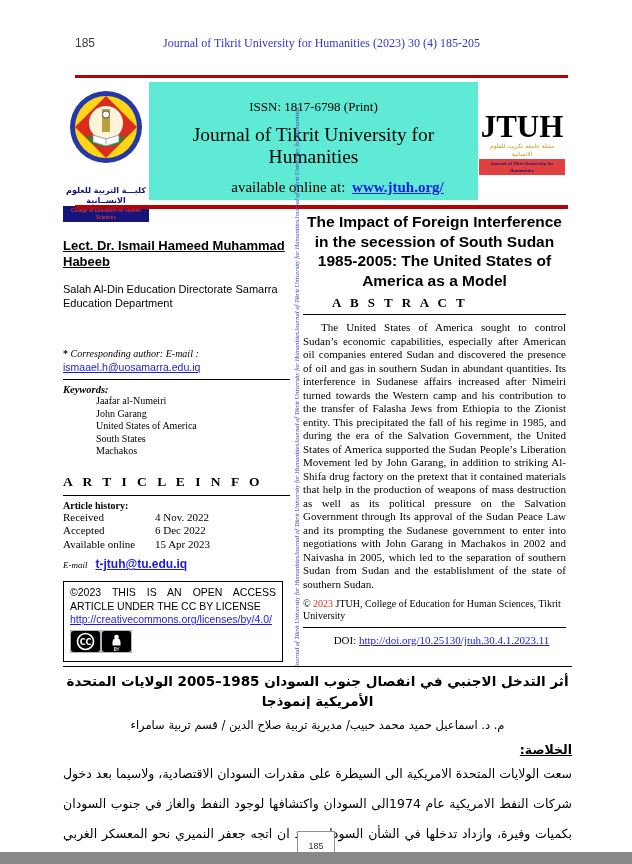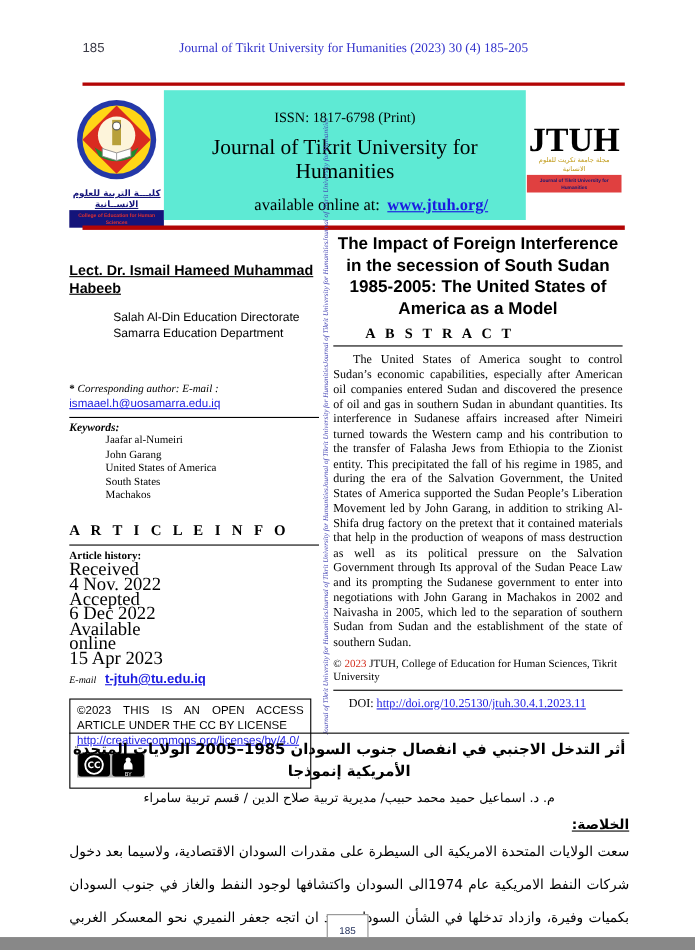--- a/index.html
+++ b/index.html
@@ -9,72 +9,72 @@
   
   .header-row { position:absolute; top:36px; left:75px; right:64px; }
   .hdr-pagenum { position:absolute; left:0; top:0; font:12px "Liberation Sans", sans-serif; color:#3a3a46; }
   .hdr-ref { text-align:center; font-size:12px; color:#3434cc; }
   .rule-red { position:absolute; left:75px; right:64px; height:3px; background:#b30505; }
   .rule-red.top { top:75px; }
   .rule-red.below-banner { top:205px; height:3.5px; }
 
   
   .uni-logo { position:absolute; left:63px; top:90px; width:86px; text-align:center; background:#fff; }
-  .uni-ar { font:bold 8px/10px "DejaVu Sans", sans-serif; color:#14147a; margin-top:2px;text-decoration:underline; }
+  .uni-ar { font:bold 8px/10px "DejaVu Sans", sans-serif; color:#14147a; margin-top:18px; }
   .uni-en { background:#14147a; color:#e03030; font:bold 4.6px/7px "Liberation Sans", sans-serif; padding:1px 0; }
   .banner { position:absolute; left:149px; top:82px; width:329px; height:118px; background:#5eead4; text-align:center; color:#000; }
   .banner .issn { margin-top:17px; font-size:13px; }
   .banner .jname { margin-top:9px; font-size:19.5px; }
   .banner .avail { margin-top:11px; font-size:15px;padding-left:48px; }
   .link { color:#1a1ae0; text-decoration:underline; cursor:pointer; }
   .jtuh-logo { position:absolute; left:479px; top:112px; width:86px; text-align:center; }
   .jtuh-acronym { font:bold 31px/30px "Liberation Serif", serif; color:#000000; }
   .jtuh-ar { color:#c09a18; font:6px/8px "DejaVu Sans", sans-serif; }
   .jtuh-en { background:#e04040; color:#151570; font:bold 4.4px/7px "Liberation Sans", sans-serif; margin-top:1px; padding:1px 0; }
 
   
   .left-col { position:absolute; left:63px; top:215px; width:227px; }
   .right-col { position:absolute; left:303px; top:212px; width:263px; }
   .side-strip { position:absolute; left:291px; top:668px; width:452px; height:11px;
                 transform:rotate(-90deg); transform-origin:0 0; display:flex; justify-content:space-between;
                 font:italic 6.5px/11px "Liberation Serif", serif; color:#4646b4; white-space:nowrap; }
 
   
   .author-name { font:bold 13px/16px "Liberation Sans", sans-serif; margin-top:23px;text-decoration:underline; }
-  .affiliation { font:11px/14px "Liberation Sans", sans-serif; margin-top:12px;margin-left:40px; }
+  .affiliation { font:11px/14px "Liberation Sans", sans-serif; margin-top:12px; }
   .corresponding { margin-top:38px; font-size:10px; }
   .corresponding .star { font-weight:bold; font-style:normal; }
   .corresponding .corr-lbl { font-style:italic; }
   .corr-email { display:inline-block; font:10.5px "Liberation Sans", sans-serif; margin-top:2px; }
   .kw-block { border-top:1.5px solid #000; margin-top:6px; padding-top:4px; }
   .kw-label { font:bold italic 10.5px "Liberation Serif", serif; font-style:italic; }
   .kw-item { font-size:10px; line-height:12.5px;margin-left:33px; }
   .ai-heading { font-weight:bold; font-size:13.5px; letter-spacing:3.5px; margin-top:16px; }
   .ai-block { border-top:1.5px solid #000; margin-top:5px; padding-top:4px; }
   .hist-label { font-weight:bold; font-size:10px; }
-  .history-row { display:flex; font-size:17px; line-height:13.5px;flex-direction:column; }
+  .history-row { display:flex; font-size:11px; line-height:13.5px; }
   .history-row .lbl { width:92px; }
   .email-row { margin-top:3px; }
   .email-lbl { font-style:italic; font-size:9px; }
   .email-val { font:bold 12px "Liberation Sans", sans-serif; margin-left:4px; }
   .license-box { margin-top:9px; border:1.2px solid #000; padding:4px 6px 5px; width:220px;
                  font:10.5px/13.5px "Liberation Sans", sans-serif; }
   .license-text { text-align:justify; }
   .license-link { font-size:10.5px; }
   .cc-badge { margin-top:3px; }
 
   
   .title { font:bold 15.5px/19.5px "Liberation Sans", sans-serif; text-align:center; }
   .abs-heading { font-weight:bold; font-size:13px; letter-spacing:3px; margin-top:5px;margin-left:29px; }
   .abs-rule { border-top:1.5px solid #000; margin-top:3px; }
   .abstract { font-size:11px; line-height:13.5px; text-align:justify; text-indent:18px; margin-top:6px; }
   .copyright { font-size:10px; line-height:12px; margin-top:7px; }
   .copyright .year { color:#d43020; }
   .doi-rule { border-top:1.2px solid #000; margin-top:5px; }
-  .doi { font-size:11px; margin-top:6px; padding-left:14px; }
+  .doi { font-size:11px; margin-top:6px; padding-left:14px;text-align:center; }
 
   
   .section-rule { position:absolute; top:666px; left:63px; right:60px; border-top:1.8px solid #000; }
   .arabic { position:absolute; top:671px; left:63px; right:60px; direction:rtl; font-family:"DejaVu Sans", sans-serif; }
   .ar-title { font-weight:bold; font-size:13.5px; line-height:20px; text-align:center; }
   .ar-author { font-size:11.5px; text-align:center; margin-top:7px; }
   .ar-heading { font-weight:bold; font-size:12.5px; text-decoration:underline; margin-top:10px; }
   .ar-para { font-size:12.5px; line-height:30px; text-align:justify; margin-top:2px; }
 
   

